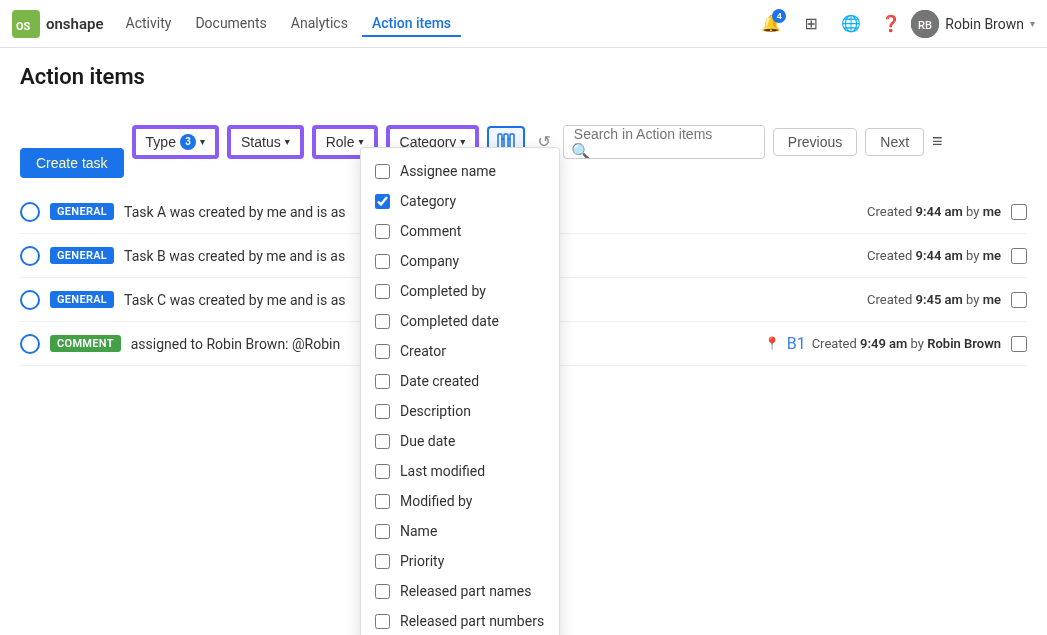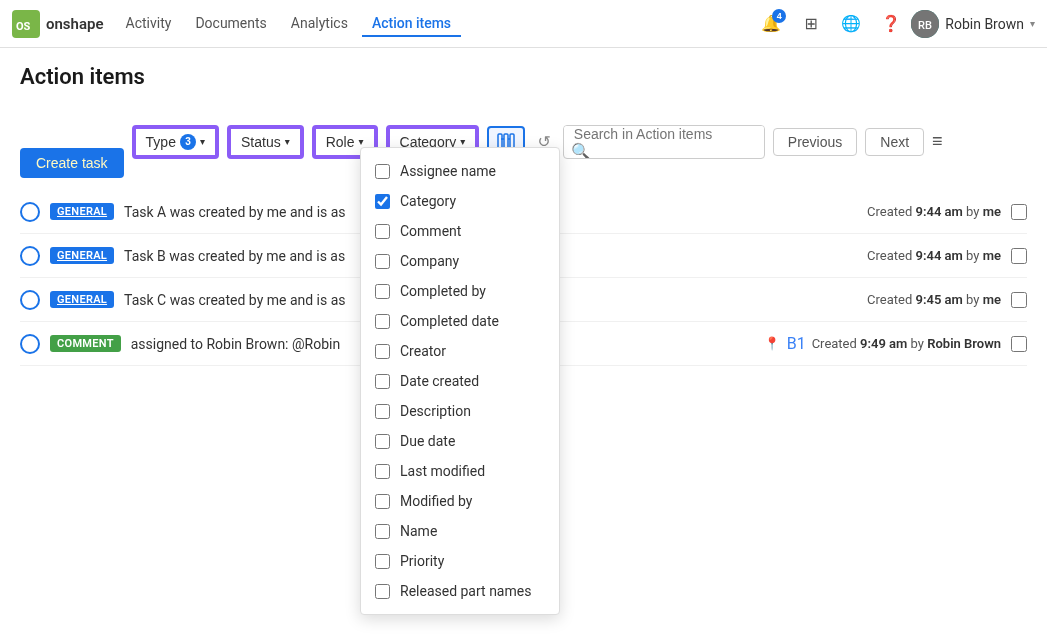--- a/index.html
+++ b/index.html
@@ -85,21 +85,21 @@
       border-bottom: 1px solid #f0f0f0; gap: 10px; min-height: 44px;
     }
     .task-circle {
       width: 20px; height: 20px; border-radius: 50%; border: 2px solid #1a73e8;
       display: flex; align-items: center; justify-content: center; flex-shrink: 0; cursor: pointer;
     }
     .tag {
       padding: 2px 7px; border-radius: 3px; font-size: 11px; font-weight: 600;
       flex-shrink: 0; letter-spacing: 0.3px;
     }
-    .tag-general { background: #1a73e8; color: #fff; text-decoration: underline; }
+    .tag-general { background: #1a73e8; color: #fff; }
     .tag-comment { background: #43a047; color: #fff; }
     .task-text { font-size: 14px; color: #333; flex: 1; white-space: nowrap; overflow: hidden; text-overflow: ellipsis; max-width: 340px; }
     .task-meta { margin-left: auto; display: flex; align-items: center; gap: 6px; font-size: 13px; color: #555; white-space: nowrap; }
     .task-meta strong { color: #333; font-weight: 600; }
     .task-checkbox { width: 16px; height: 16px; cursor: pointer; }
 
     
     .dropdown-overlay {
       position: absolute; top: 42px; left: 340px; z-index: 100;
       background: #fff; border: 1px solid #ddd; border-radius: 4px;
@@ -262,20 +262,24 @@
           <span>Name</span>
         </div>
         <div class="dropdown-item">
           <input type="checkbox" class="dropdown-checkbox" style="">
           <span>Priority</span>
         </div>
         <div class="dropdown-item">
           <input type="checkbox" class="dropdown-checkbox" style="">
           <span>Released part names</span>
         </div>
+        <div class="dropdown-item">
+          <input type="checkbox" class="dropdown-checkbox" style="">
+          <span>Released part numbers</span>
+        </div>
       </div>
   </div>
 
   <div class="task-list" id="task-list">
   <div class="task-row">
         <div class="task-circle"></div>
         <span class="tag tag-general">GENERAL</span>
         <span class="task-text">Task A was created by me and is as</span>
         <div class="task-meta">
           <span>Created <strong>9:44 am</strong> by <strong>me</strong></span>

